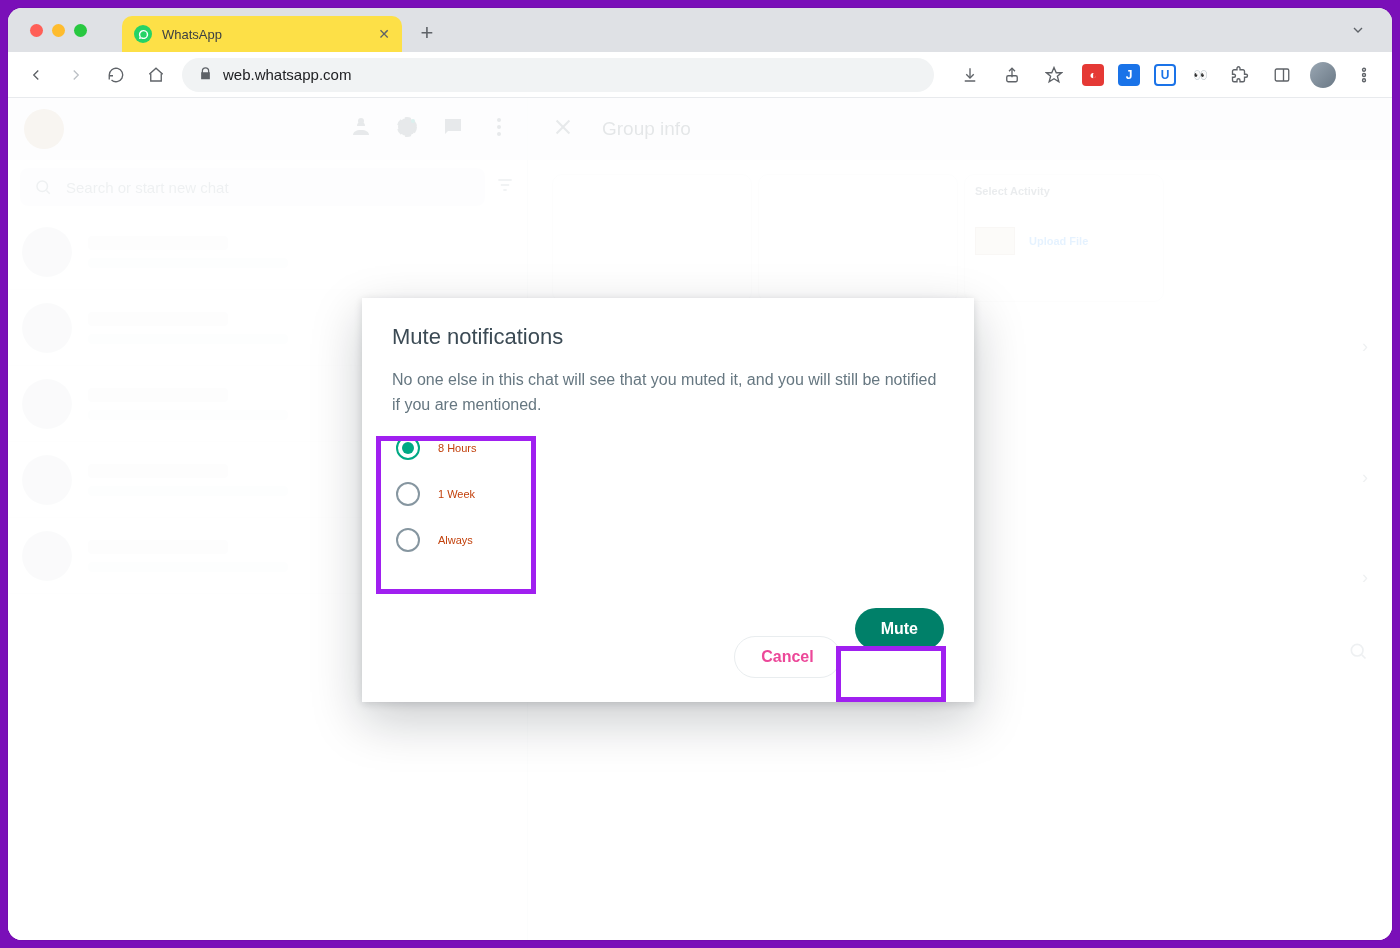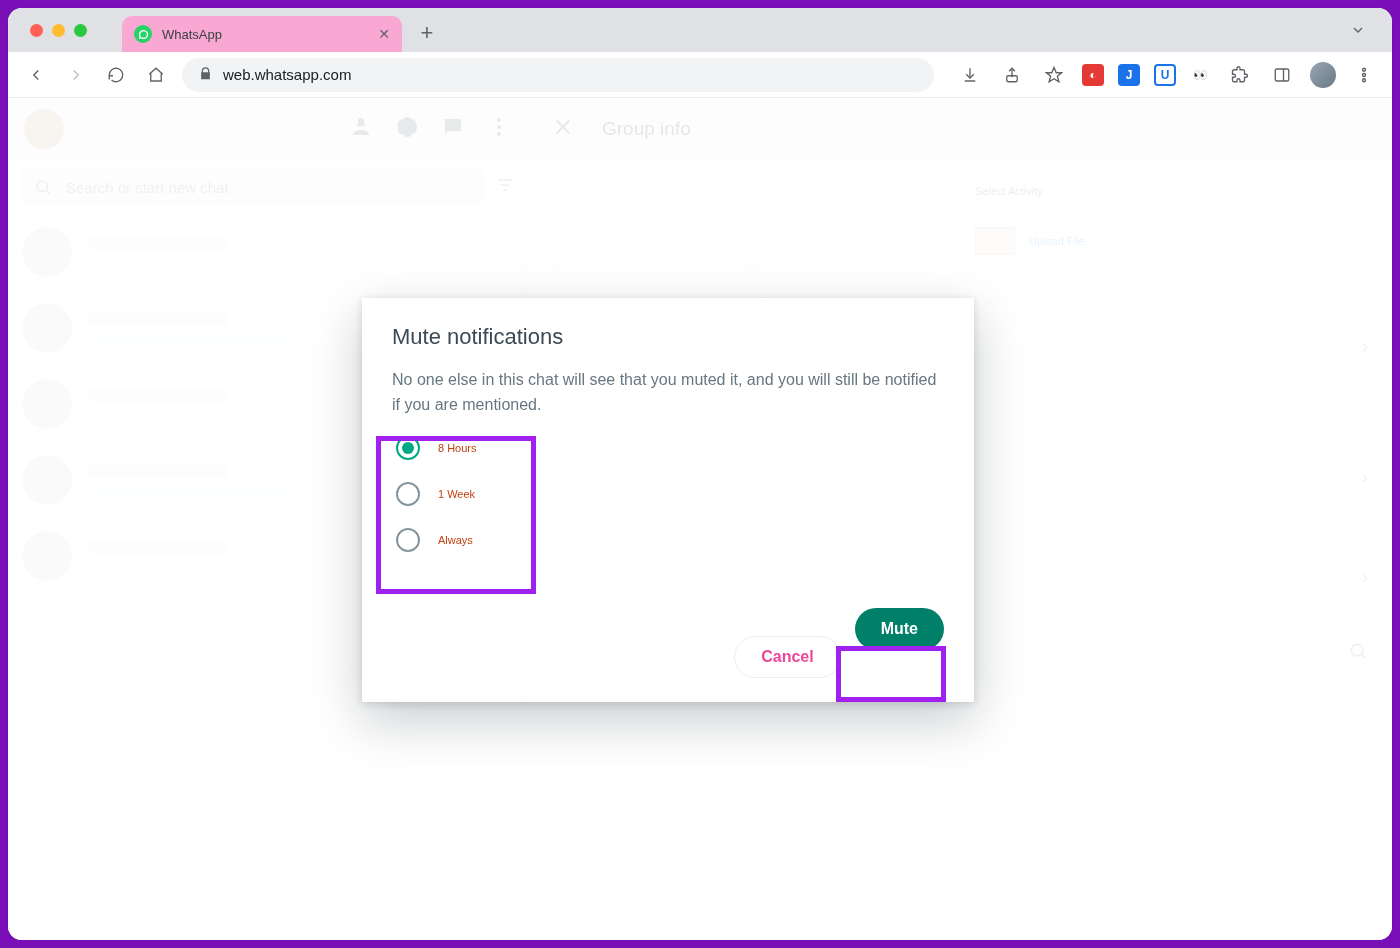--- a/index.html
+++ b/index.html
@@ -38,21 +38,21 @@
   .tl.red { background:#ff5f57; }
   .tl.yellow { background:#febc2e; }
   .tl.green { background:#28c840; }
   .tabs-area {
     margin-left: 96px;
     display: flex;
     align-items: flex-end;
     height: 100%;
   }
   .tab {
-    background: #f9a8d4;
+    background: #fde047;
     height: 36px;
     min-width: 280px;
     border-top-left-radius: 10px;
     border-top-right-radius: 10px;
     display: flex;
     align-items: center;
     padding: 0 12px;
     gap: 10px;
     font-size: 13px;
     color:#3c4043;
@@ -163,21 +163,21 @@
   .right-pane{
     flex:1; display:flex; flex-direction:column; background:#fff;
   }
   .rp-header{
     height:62px; background:#f0f2f5; display:flex; align-items:center; gap:28px;
     padding:0 24px; color:#54656f;
   }
   .rp-title{font-size:19px; color:#41525d;}
 
   .media-row{
-    padding:14px 24px; display:flex; gap:6px;
+    padding:14px 24px; display:flex; gap:6px;font-weight:bold;
   }
   .media-card{
     width:200px;height:128px;background:#fff;border:1px solid #eceff1;border-radius:10px;
   }
 
   .info-row{
     padding:20px 24px; display:flex; align-items:center; color:#667781;
     font-size:18px;
   }
   .info-row .chev{margin-left:auto;color:#8696a0;}

